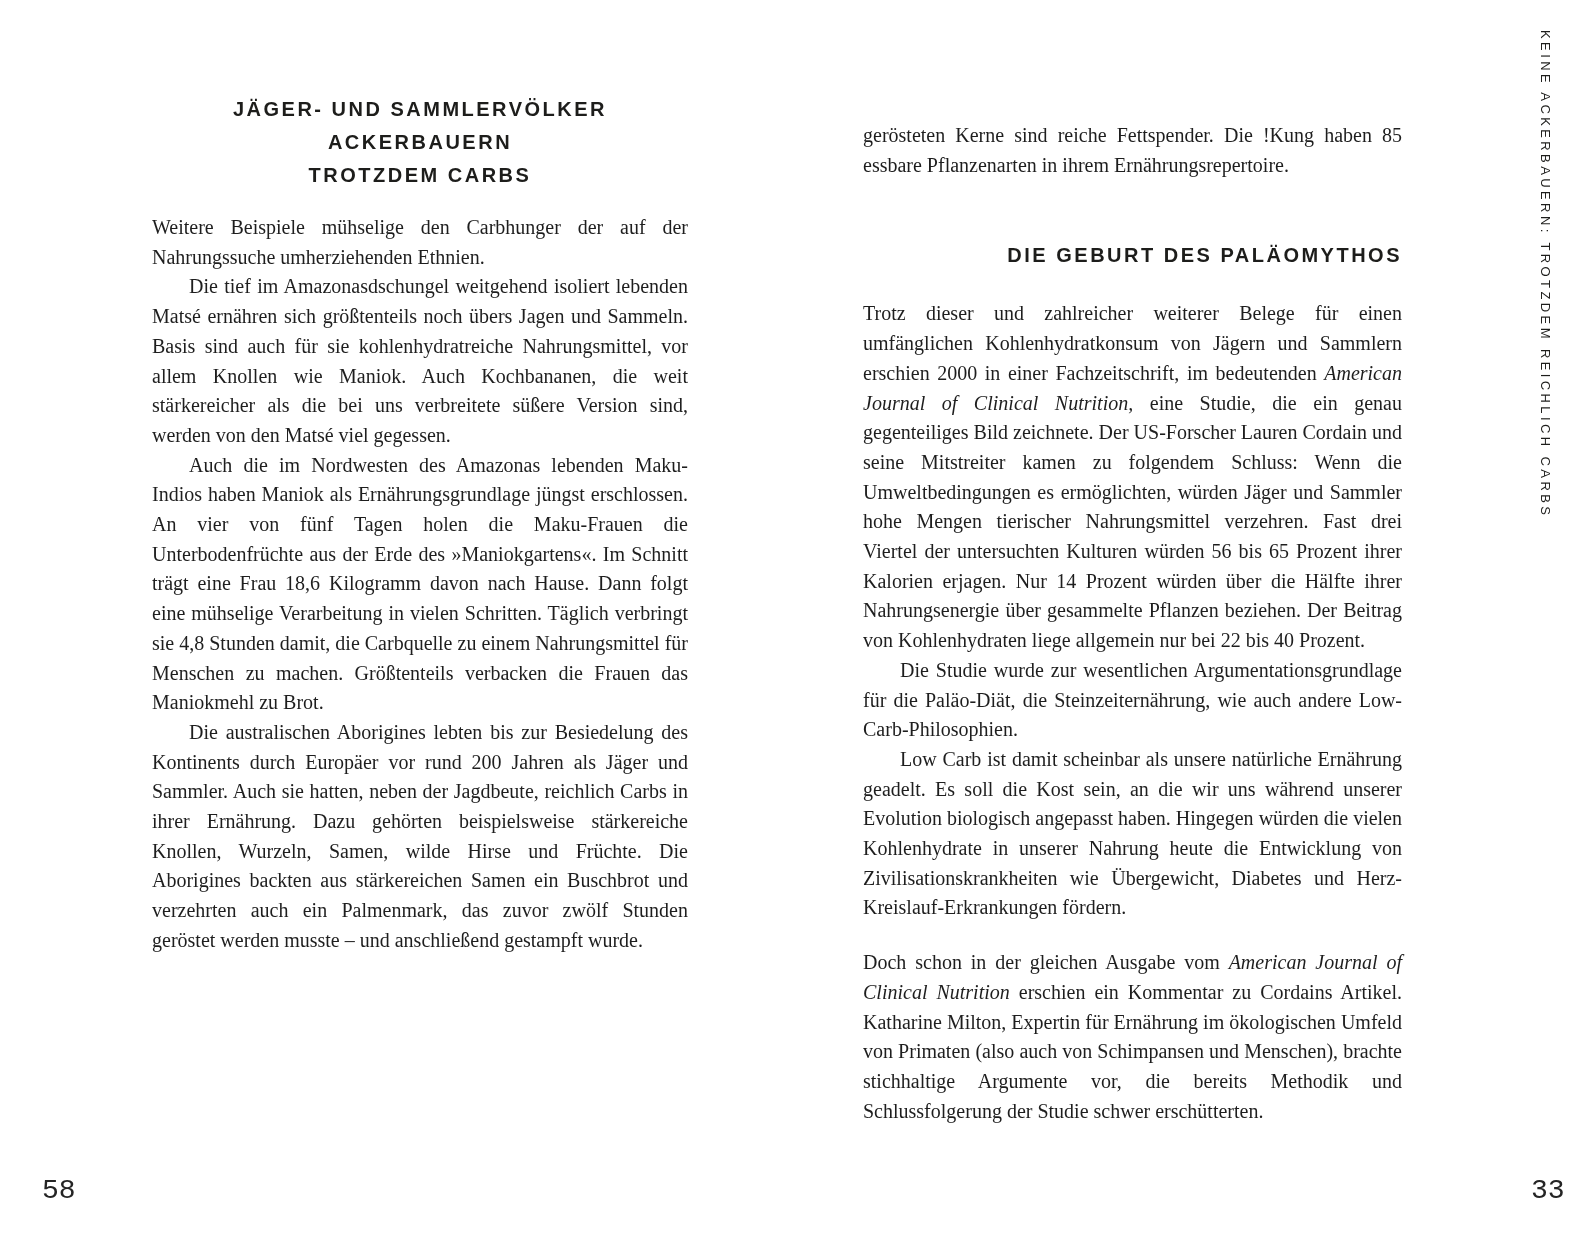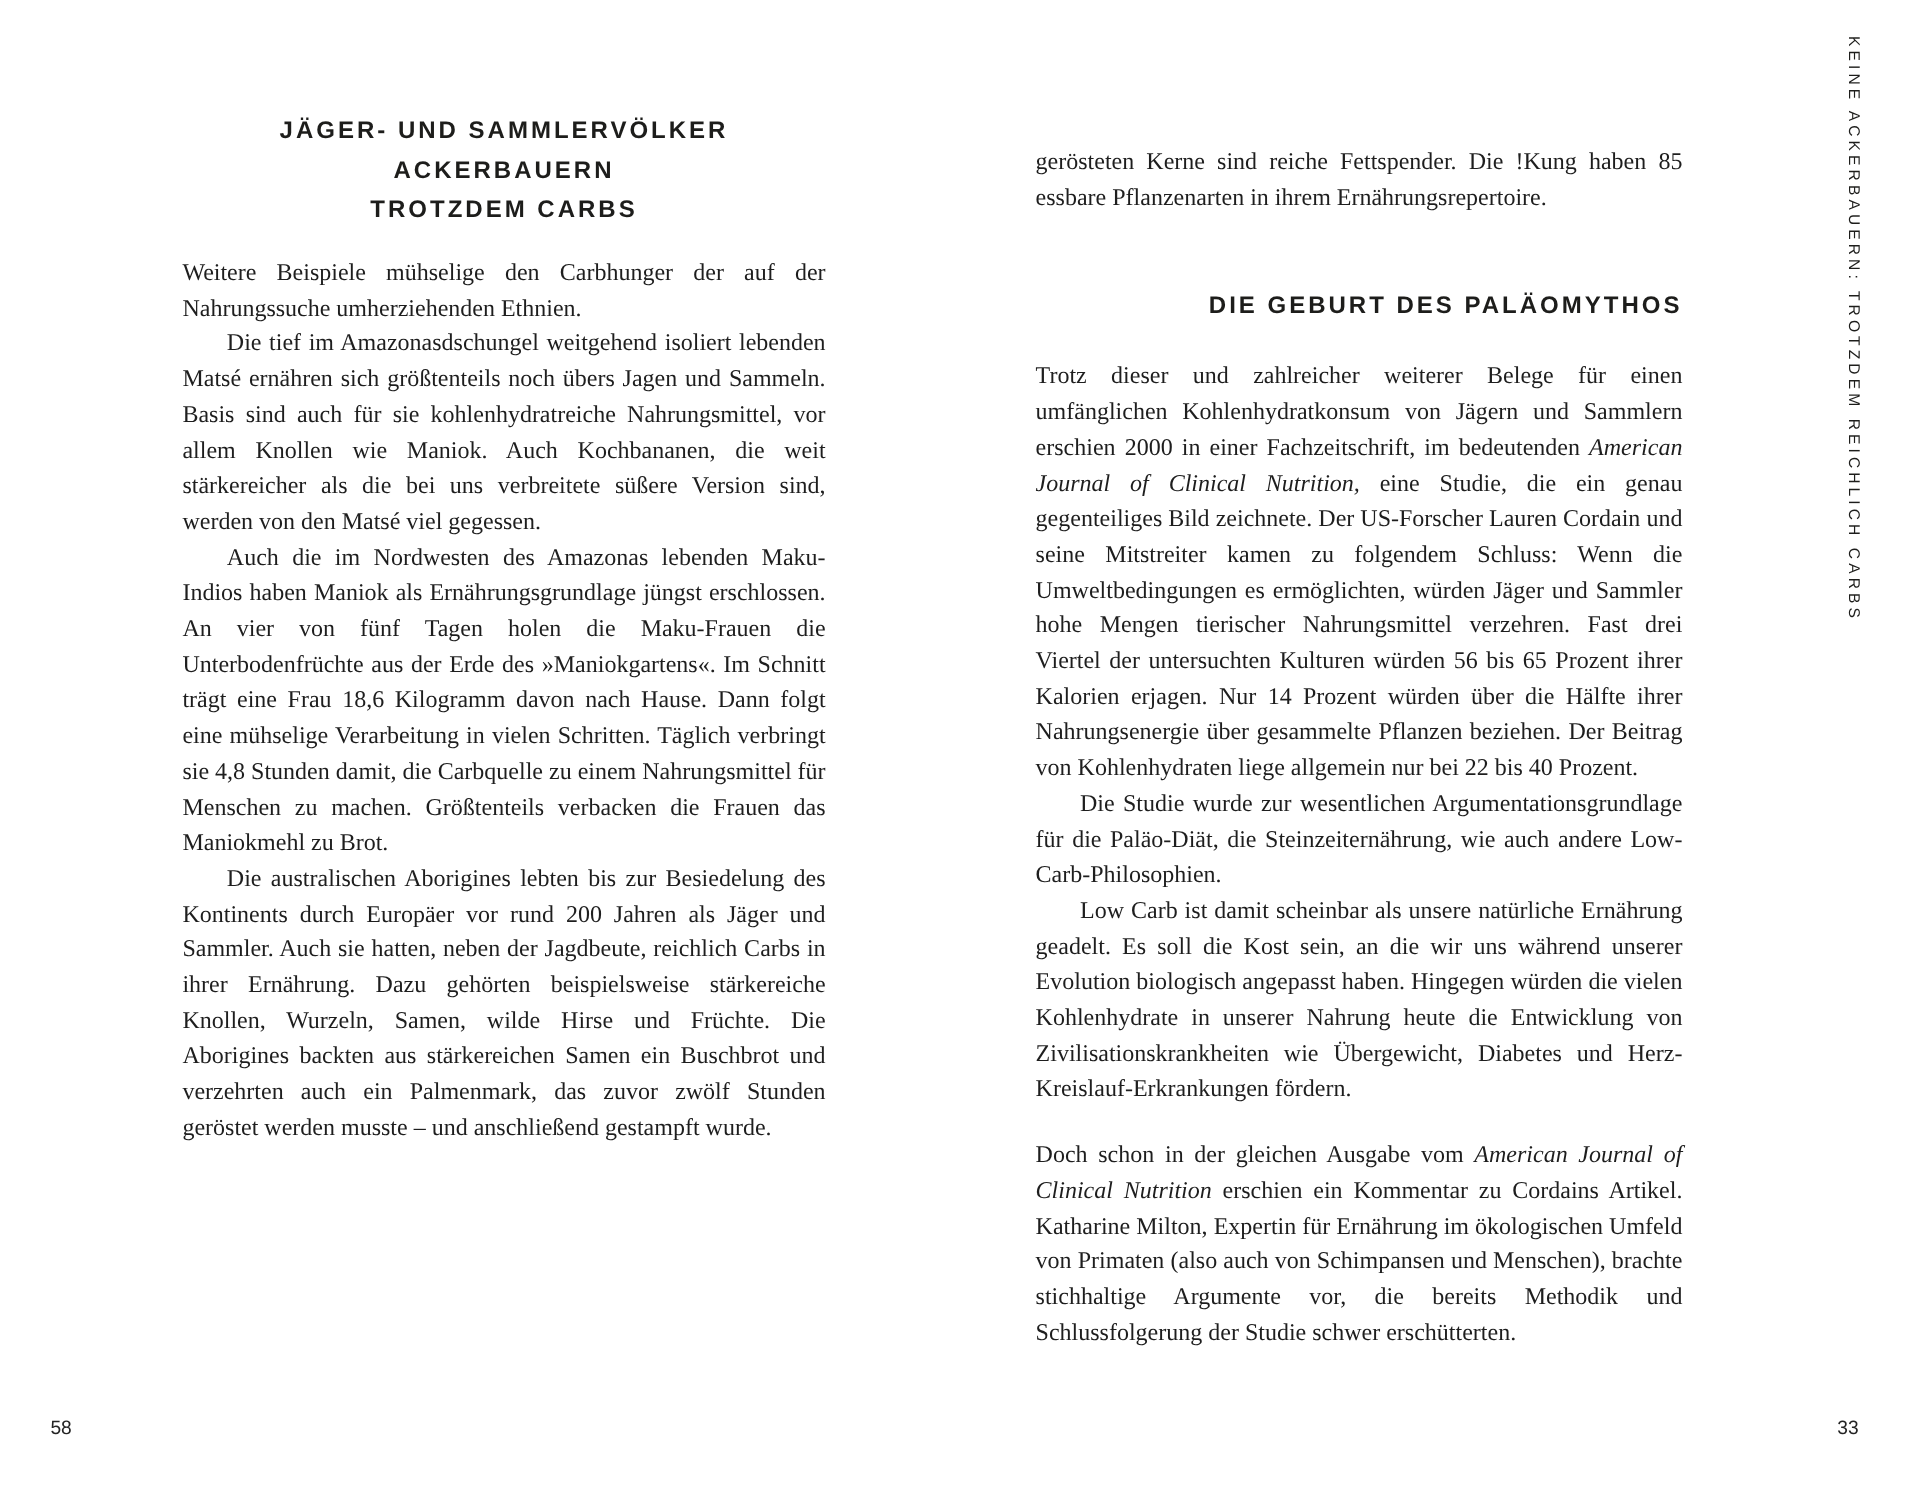--- a/index.html
+++ b/index.html
@@ -78,22 +78,22 @@
     font-family: "Liberation Sans", sans-serif;
     font-size: 13px;
     font-weight: 400;
     letter-spacing: 3.4px;
     color: #1d1d1b;
     white-space: nowrap;
   }
   .page-number {
     position: absolute;
     top: 1180px;
-    font-family: Liberation Sans, sans-serif;
-    font-size: 16px;
+    font-family: Liberation Mono, monospace;
+    font-size: 28px;
     line-height: 22px;
     color: #242424;
   }
   .page-number-left {
     left: 42px;
   }
   .page-number-right {
     left: 1531px;
   }
 </style>

